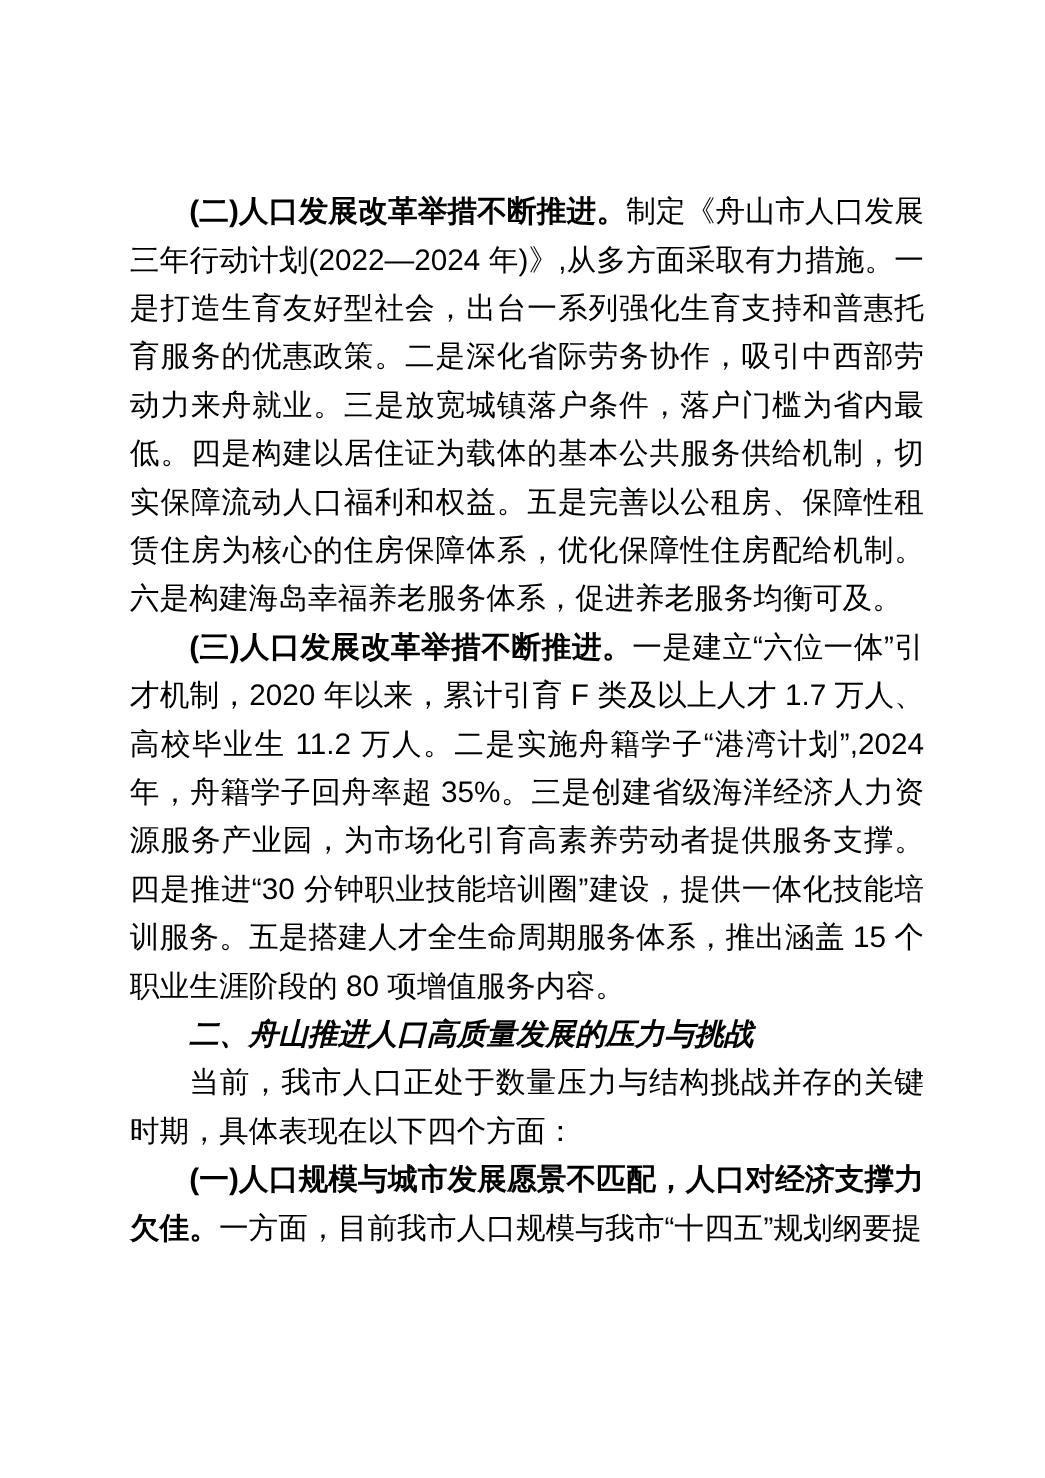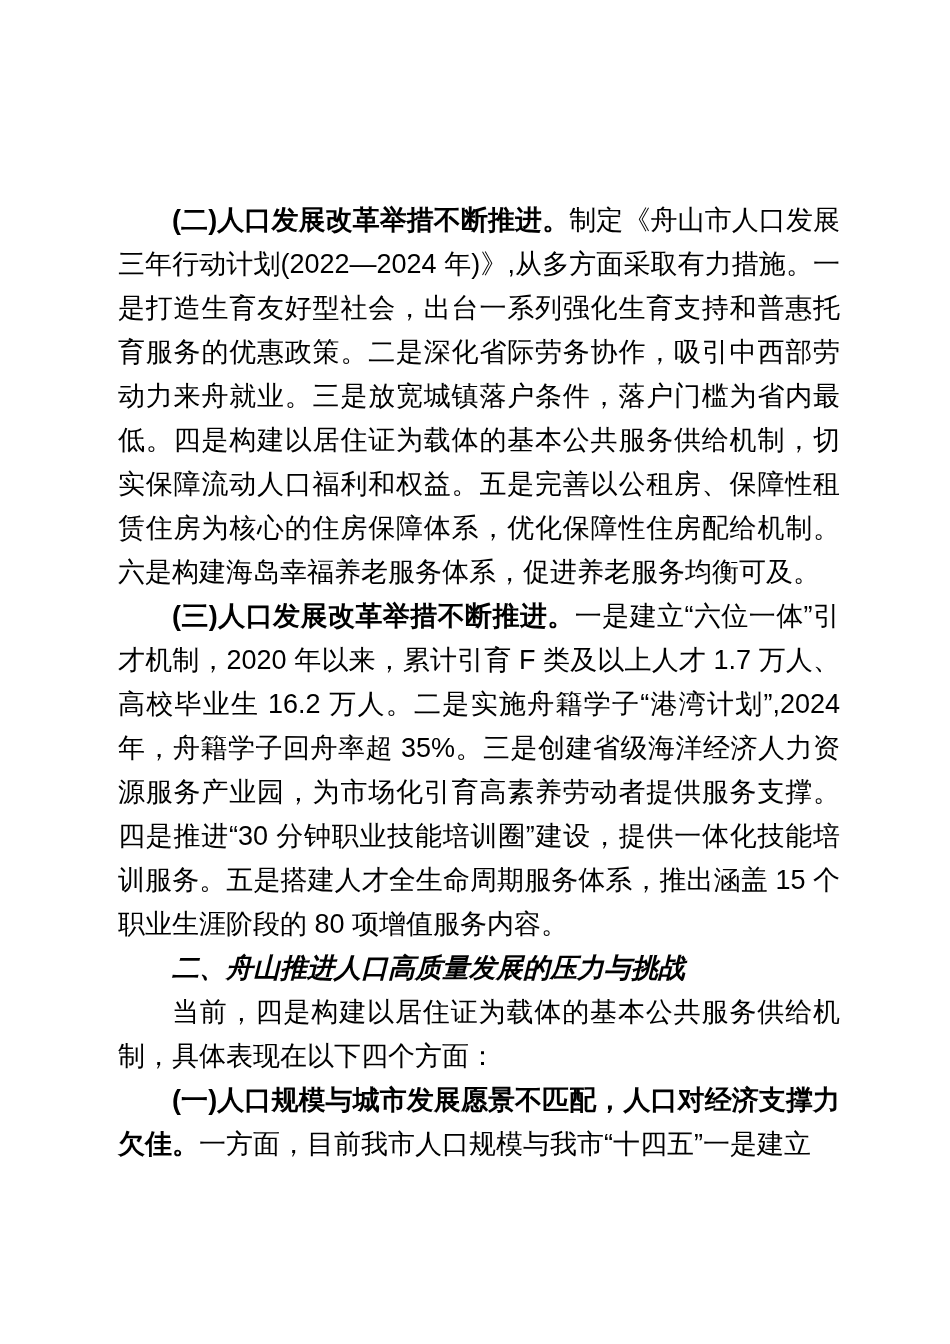--- a/index.html
+++ b/index.html
@@ -18,21 +18,20 @@
   .content {
     position: absolute;
     left: 118px;
     top: 170px;
     width: 722px;
     font-size: 27px;
     line-height: 44px;
     color: #000000;
     text-align: justify;
     text-justify: inter-ideograph;
-    margin-top: 28px;
   }
   .para {
     margin: 0;
     padding: 0;
     text-indent: 2em;
   }
   .lead {
     font-weight: bold;
   }
   .heading {
@@ -44,22 +43,22 @@
   }
 </style>
 </head>
 <body>
 
 <div class="page">
   <div class="content">
 
     <p class="para"><span class="lead">(二)人口发展改革举措不断推进。</span><span>制定《舟山市人口发展三年行动计划(2022—2024 年)》,从多方面采取有力措施。一是打造生育友好型社会，出台一系列强化生育支持和普惠托育服务的优惠政策。二是深化省际劳务协作，吸引中西部劳动力来舟就业。三是放宽城镇落户条件，落户门槛为省内最低。四是构建以居住证为载体的基本公共服务供给机制，切实保障流动人口福利和权益。五是完善以公租房、保障性租赁住房为核心的住房保障体系，优化保障性住房配给机制。六是构建海岛幸福养老服务体系，促进养老服务均衡可及。</span></p>
 
-    <p class="para"><span class="lead">(三)人口发展改革举措不断推进。</span><span>一是建立“六位一体”引才机制，2020 年以来，累计引育 F 类及以上人才 1.7 万人、高校毕业生 16.2 万人。二是实施舟籍学子“港湾计划”,2024 年，舟籍学子回舟率超 35%。三是创建省级海洋经济人力资源服务产业园，为市场化引育高素养劳动者提供服务支撑。四是推进“30 分钟职业技能培训圈”建设，提供一体化技能培训服务。五是搭建人才全生命周期服务体系，推出涵盖 15 个职业生涯阶段的 80 项增值服务内容。</span></p>
+    <p class="para"><span class="lead">(三)人口发展改革举措不断推进。</span><span>一是建立“六位一体”引才机制，2020 年以来，累计引育 F 类及以上人才 1.7 万人、高校毕业生 11.2 万人。二是实施舟籍学子“港湾计划”,2024 年，舟籍学子回舟率超 35%。三是创建省级海洋经济人力资源服务产业园，为市场化引育高素养劳动者提供服务支撑。四是推进“30 分钟职业技能培训圈”建设，提供一体化技能培训服务。五是搭建人才全生命周期服务体系，推出涵盖 15 个职业生涯阶段的 80 项增值服务内容。</span></p>
 
     <p class="heading">二、舟山推进人口高质量发展的压力与挑战</p>
 
-    <p class="para"><span>当前，四是构建以居住证为载体的基本公共服务供给机制，具体表现在以下四个方面：</span></p>
+    <p class="para"><span>当前，我市人口正处于数量压力与结构挑战并存的关键时期，具体表现在以下四个方面：</span></p>
 
-    <p class="para"><span class="lead">(一)人口规模与城市发展愿景不匹配，人口对经济支撑力欠佳。</span><span>一方面，目前我市人口规模与我市“十四五”一是建立</span></p>
+    <p class="para"><span class="lead">(一)人口规模与城市发展愿景不匹配，人口对经济支撑力欠佳。</span><span>一方面，目前我市人口规模与我市“十四五”规划纲要提</span></p>
 
   </div>
 </div>
 
 </body></html>

